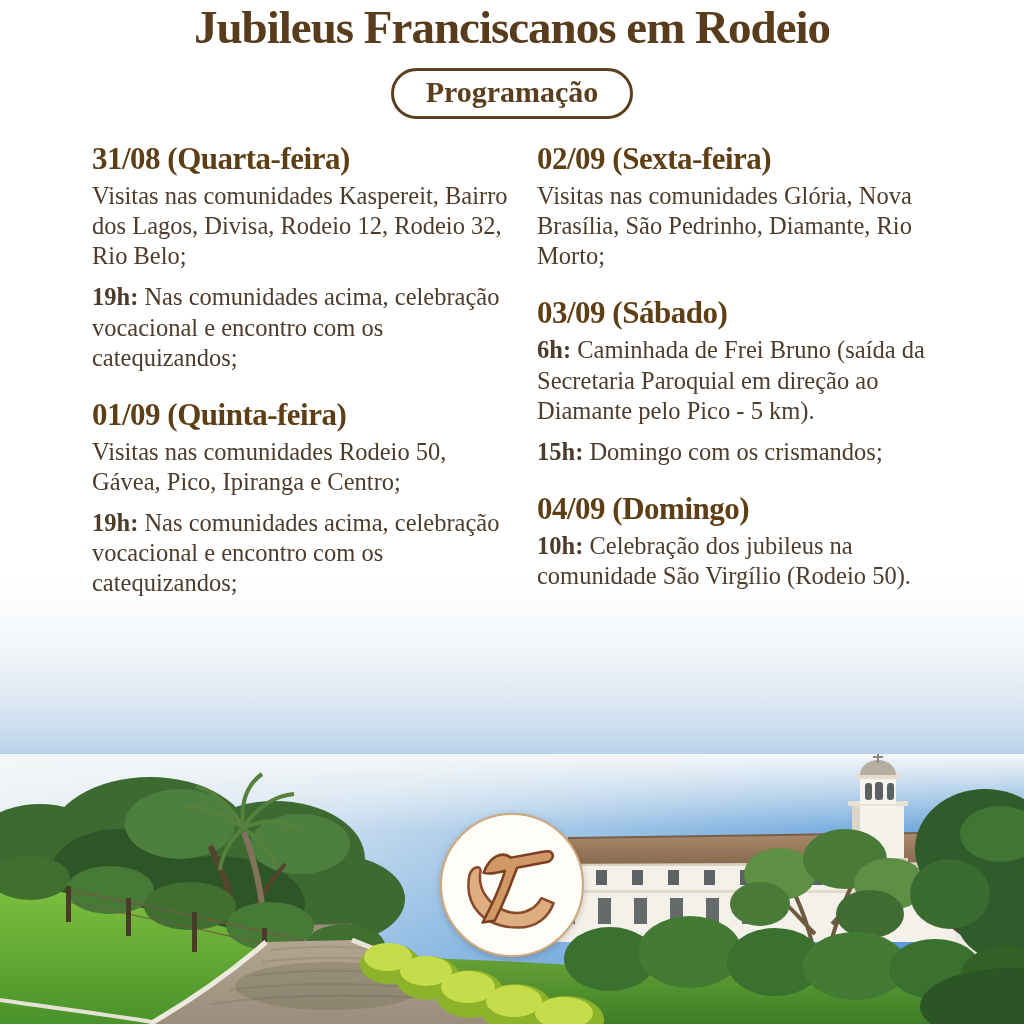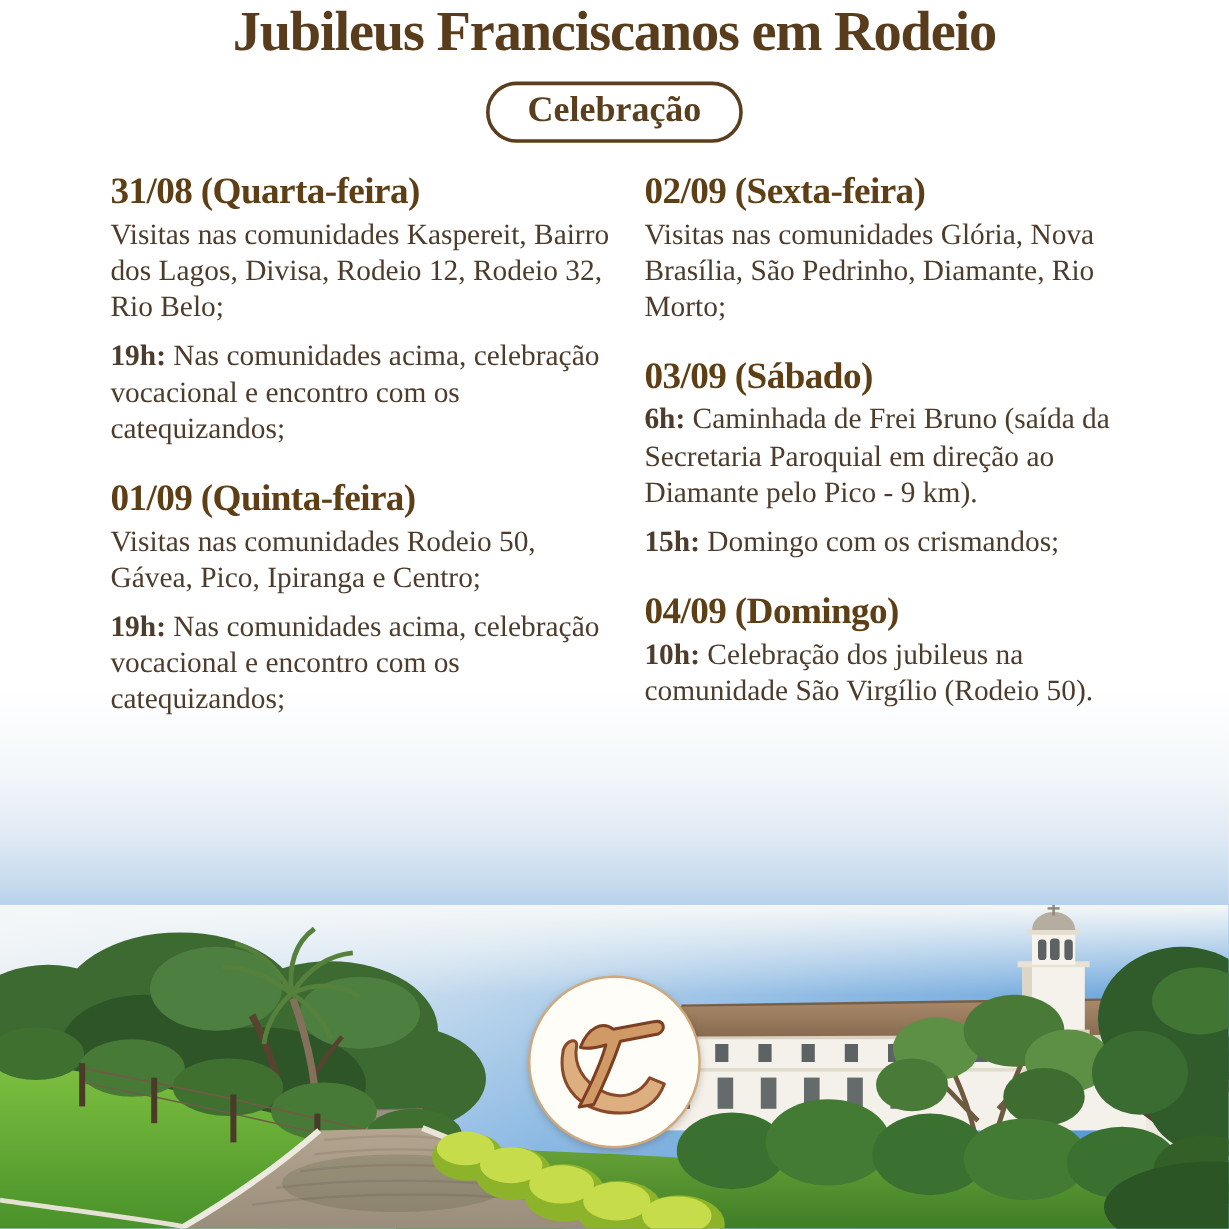--- a/index.html
+++ b/index.html
@@ -257,21 +257,21 @@
            L101,85 C94,98 78,104 62,96 C46,88 38,74 41,58
            C41,52 33,54 30,62 Z" fill="#dcae80" stroke="#8a4a2a" stroke-width="2.5" stroke-linejoin="round"></path>
   <path d="M44,60 C50,44 62,38 71,45 L104,39 C113,37 115,45 108,49 L77,55
            C70,75 63,91 55,107 L43,109 C52,92 60,76 65,58
            C58,60 50,62 44,60 Z" fill="#cf9a66" stroke="#7c3f22" stroke-width="2.5" stroke-linejoin="round"></path>
 </svg>
 
 <div class="content">
   <header>
     <h1>Jubileus Franciscanos em Rodeio</h1>
-    <div><span class="badge">Celebração</span></div>
+    <div><span class="badge">Programação</span></div>
   </header>
 
   <div class="cols">
 
     <div class="col">
       <section>
         <h2>31/08 (Quarta-feira)</h2>
         <p><b></b><span>Visitas nas comunidades Kaspereit, Bairro dos Lagos, Divisa, Rodeio 12, Rodeio 32, Rio Belo;</span></p>
         <p><b>19h:</b><span> Nas comunidades acima, celebração vocacional e encontro com os catequizandos;</span></p>
       </section>
@@ -282,21 +282,21 @@
       </section>
     </div>
 
     <div class="col">
       <section>
         <h2>02/09 (Sexta-feira)</h2>
         <p><b></b><span>Visitas nas comunidades Glória, Nova Brasília, São Pedrinho, Diamante, Rio Morto;</span></p>
       </section>
       <section>
         <h2>03/09 (Sábado)</h2>
-        <p><b>6h:</b><span> Caminhada de Frei Bruno (saída da Secretaria Paroquial em direção ao Diamante pelo Pico - 9 km).</span></p>
+        <p><b>6h:</b><span> Caminhada de Frei Bruno (saída da Secretaria Paroquial em direção ao Diamante pelo Pico - 5 km).</span></p>
         <p><b>15h:</b><span> Domingo com os crismandos;</span></p>
       </section>
       <section>
         <h2>04/09 (Domingo)</h2>
         <p><b>10h:</b><span> Celebração dos jubileus na comunidade São Virgílio (Rodeio 50).</span></p>
       </section>
     </div>
   </div>
 </div>
 

